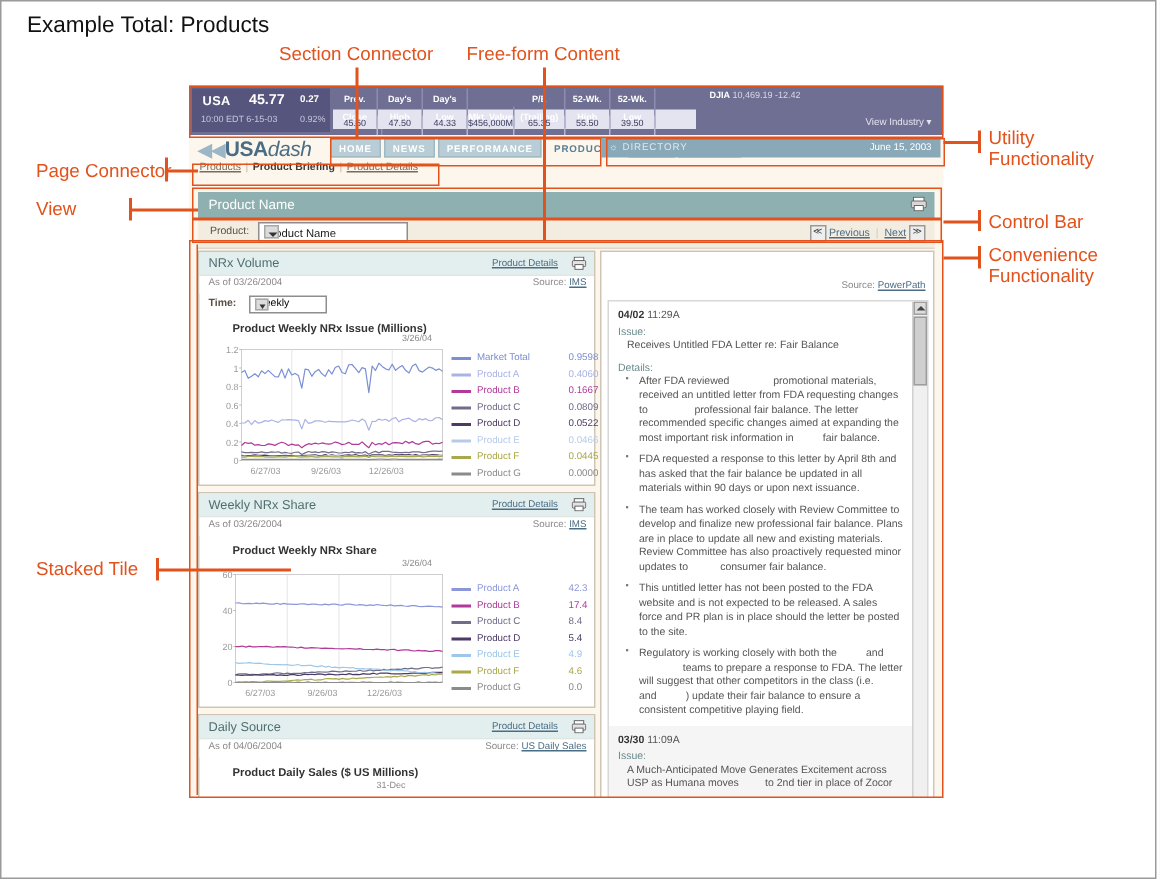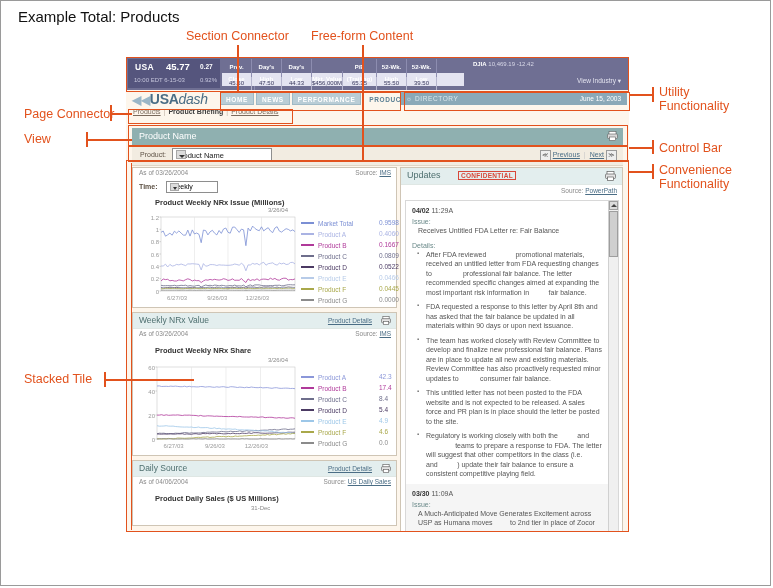--- a/index.html
+++ b/index.html
@@ -216,20 +216,29 @@
       <a href="#">Previous</a>
       <span style="color:#c9c9c9;padding:0 2px;">|</span>
       <a href="#">Next</a>
       <span class="pgbtn">≫</span>
     </div>
   </div>
 
   <div class="leftcol">
 
     <div class="tile">
+      <div class="tile-hdr">
+        <div class="tile-title">NRx Volume</div>
+        <a class="tile-link" href="#">Product Details</a>
+        <svg class="tile-print" width="10" height="9" viewBox="0 0 11 10">
+          <rect x="2" y="0.5" width="7" height="3" fill="#fff" stroke="#5e5e5e" stroke-width="0.7"></rect>
+          <rect x="0.5" y="3" width="10" height="4.5" rx="1" fill="#e3e3e3" stroke="#5e5e5e" stroke-width="0.7"></rect>
+          <rect x="2.5" y="6" width="6" height="3.5" fill="#fff" stroke="#5e5e5e" stroke-width="0.7"></rect>
+        </svg>
+      </div>
       <div class="tile-sub">
         <span class="tile-asof">As of 03/26/2004</span>
         <span class="tile-src">
           <span>Source:</span>
           <a href="#">IMS</a>
         </span>
       </div>
       <div class="tile-ctrl">
         <span class="lbl">Time:</span>
         <span class="mini-sel">
@@ -279,21 +288,21 @@
             <div class="legend-row"><span class="legend-swatch" style="background: rgb(75, 58, 99);"></span><span class="legend-name" style="color: rgb(75, 58, 99);">Product D</span><span class="legend-val" style="color: rgb(75, 58, 99);">0.0522</span></div>
             <div class="legend-row"><span class="legend-swatch" style="background: rgb(183, 203, 232);"></span><span class="legend-name" style="color: rgb(183, 203, 232);">Product E</span><span class="legend-val" style="color: rgb(183, 203, 232);">0.0466</span></div>
             <div class="legend-row"><span class="legend-swatch" style="background: rgb(169, 168, 74);"></span><span class="legend-name" style="color: rgb(169, 168, 74);">Product F</span><span class="legend-val" style="color: rgb(169, 168, 74);">0.0445</span></div>
             <div class="legend-row"><span class="legend-swatch" style="background: rgb(139, 139, 139);"></span><span class="legend-name" style="color: rgb(139, 139, 139);">Product G</span><span class="legend-val" style="color: rgb(139, 139, 139);">0.0000</span></div>
           </div>
       </div>
     </div>
 
     <div class="tile">
       <div class="tile-hdr">
-        <div class="tile-title">Weekly NRx Value</div>
+        <div class="tile-title">Weekly NRx Share</div>
         <a class="tile-link" href="#">Product Details</a>
         <svg class="tile-print" width="10" height="9" viewBox="0 0 11 10">
           <rect x="2" y="0.5" width="7" height="3" fill="#fff" stroke="#5e5e5e" stroke-width="0.7"></rect>
           <rect x="0.5" y="3" width="10" height="4.5" rx="1" fill="#e3e3e3" stroke="#5e5e5e" stroke-width="0.7"></rect>
           <rect x="2.5" y="6" width="6" height="3.5" fill="#fff" stroke="#5e5e5e" stroke-width="0.7"></rect>
         </svg>
       </div>
       <div class="tile-sub">
         <span class="tile-asof">As of 03/26/2004</span>
         <span class="tile-src">
@@ -358,29 +367,20 @@
         </span>
       </div>
       <div class="chart-title" style="margin-top:5px;">Product Daily Sales ($ US Millions)</div>
       <div class="chart-wrap" style="height:22px;">
         <span class="chart-date" style="left:118px;top:2px;">31-Dec</span>
       </div>
     </div>
   </div>
 
   <div class="rightcol">
-    <div class="upd-hdr">
-      <div class="upd-title">Updates</div>
-      <div class="conf">CONFIDENTIAL</div>
-      <svg style="position:absolute;right:6px;top:3px;" width="11" height="10" viewBox="0 0 11 10">
-        <rect x="2" y="0.5" width="7" height="3" fill="#fff" stroke="#5e5e5e" stroke-width="0.7"></rect>
-        <rect x="0.5" y="3" width="10" height="4.5" rx="1" fill="#e3e3e3" stroke="#5e5e5e" stroke-width="0.7"></rect>
-        <rect x="2.5" y="6" width="6" height="3.5" fill="#fff" stroke="#5e5e5e" stroke-width="0.7"></rect>
-      </svg>
-    </div>
     <div class="upd-src">
       <span>Source:</span>
       <a href="#">PowerPath</a>
     </div>
     <div class="upd-body">
       <div class="upd-inner" id="upd-inner">
           <div>
             <div class="upd-date"><b>04/02</b> 11:29A</div>
             <div class="upd-sec">Issue:</div>
             <div class="upd-issue">Receives Untitled FDA Letter re: Fair Balance</div>

